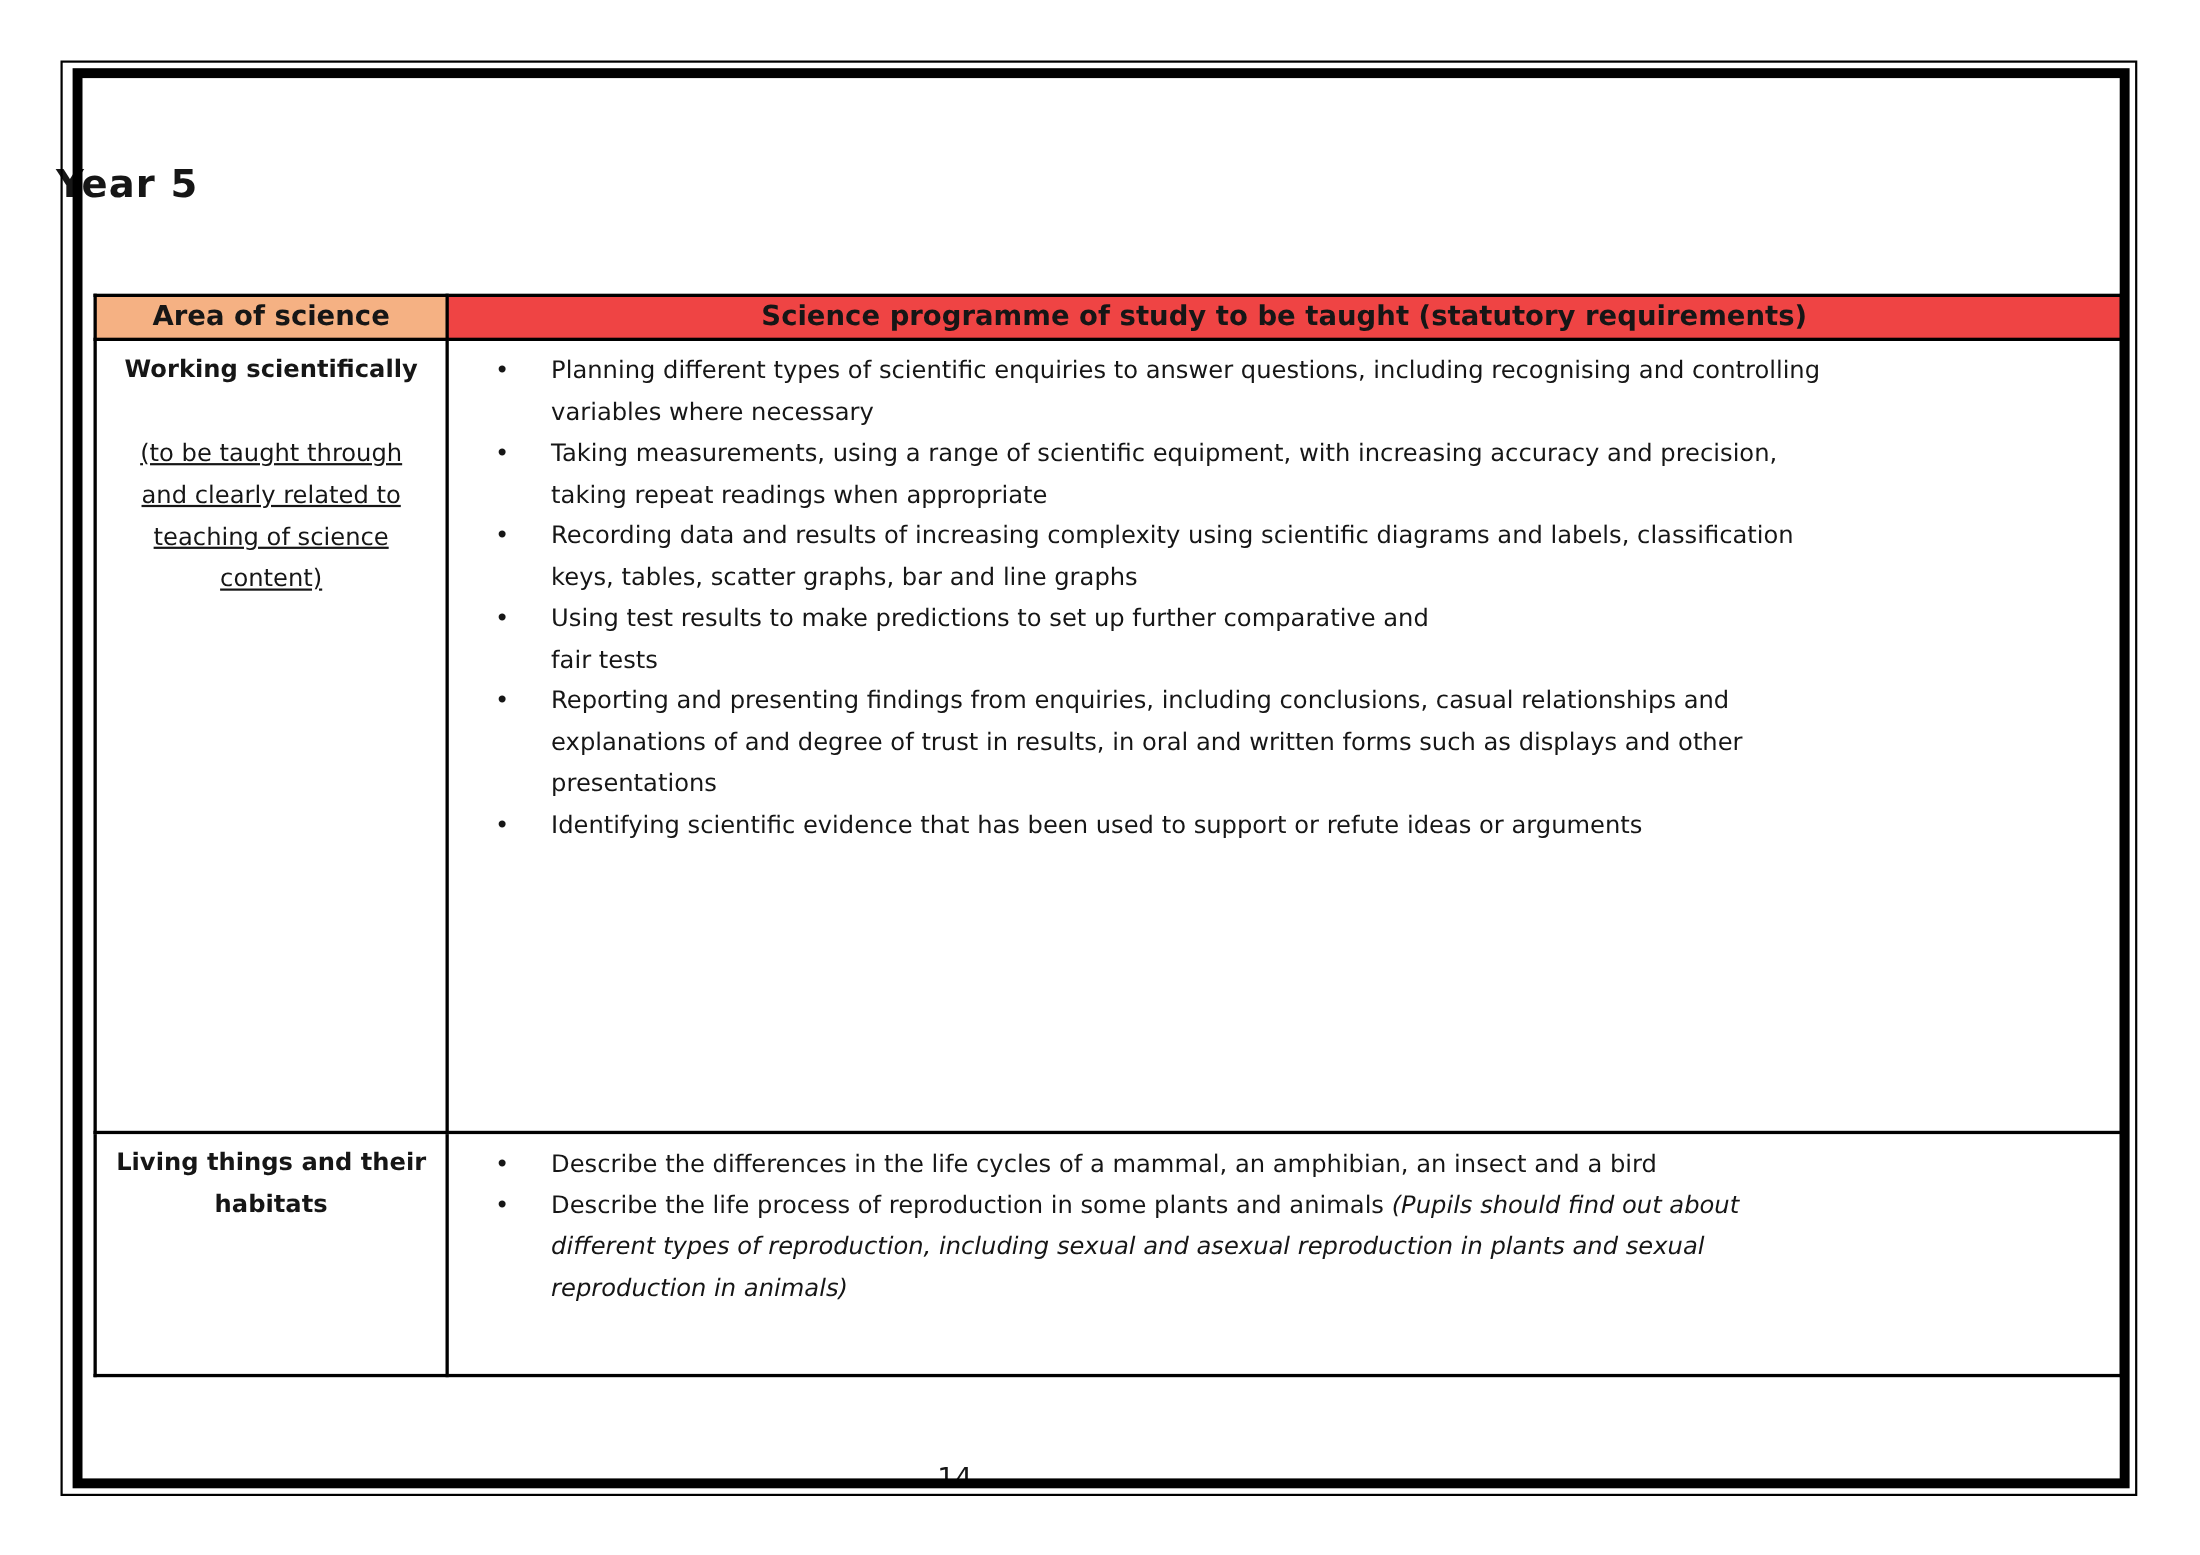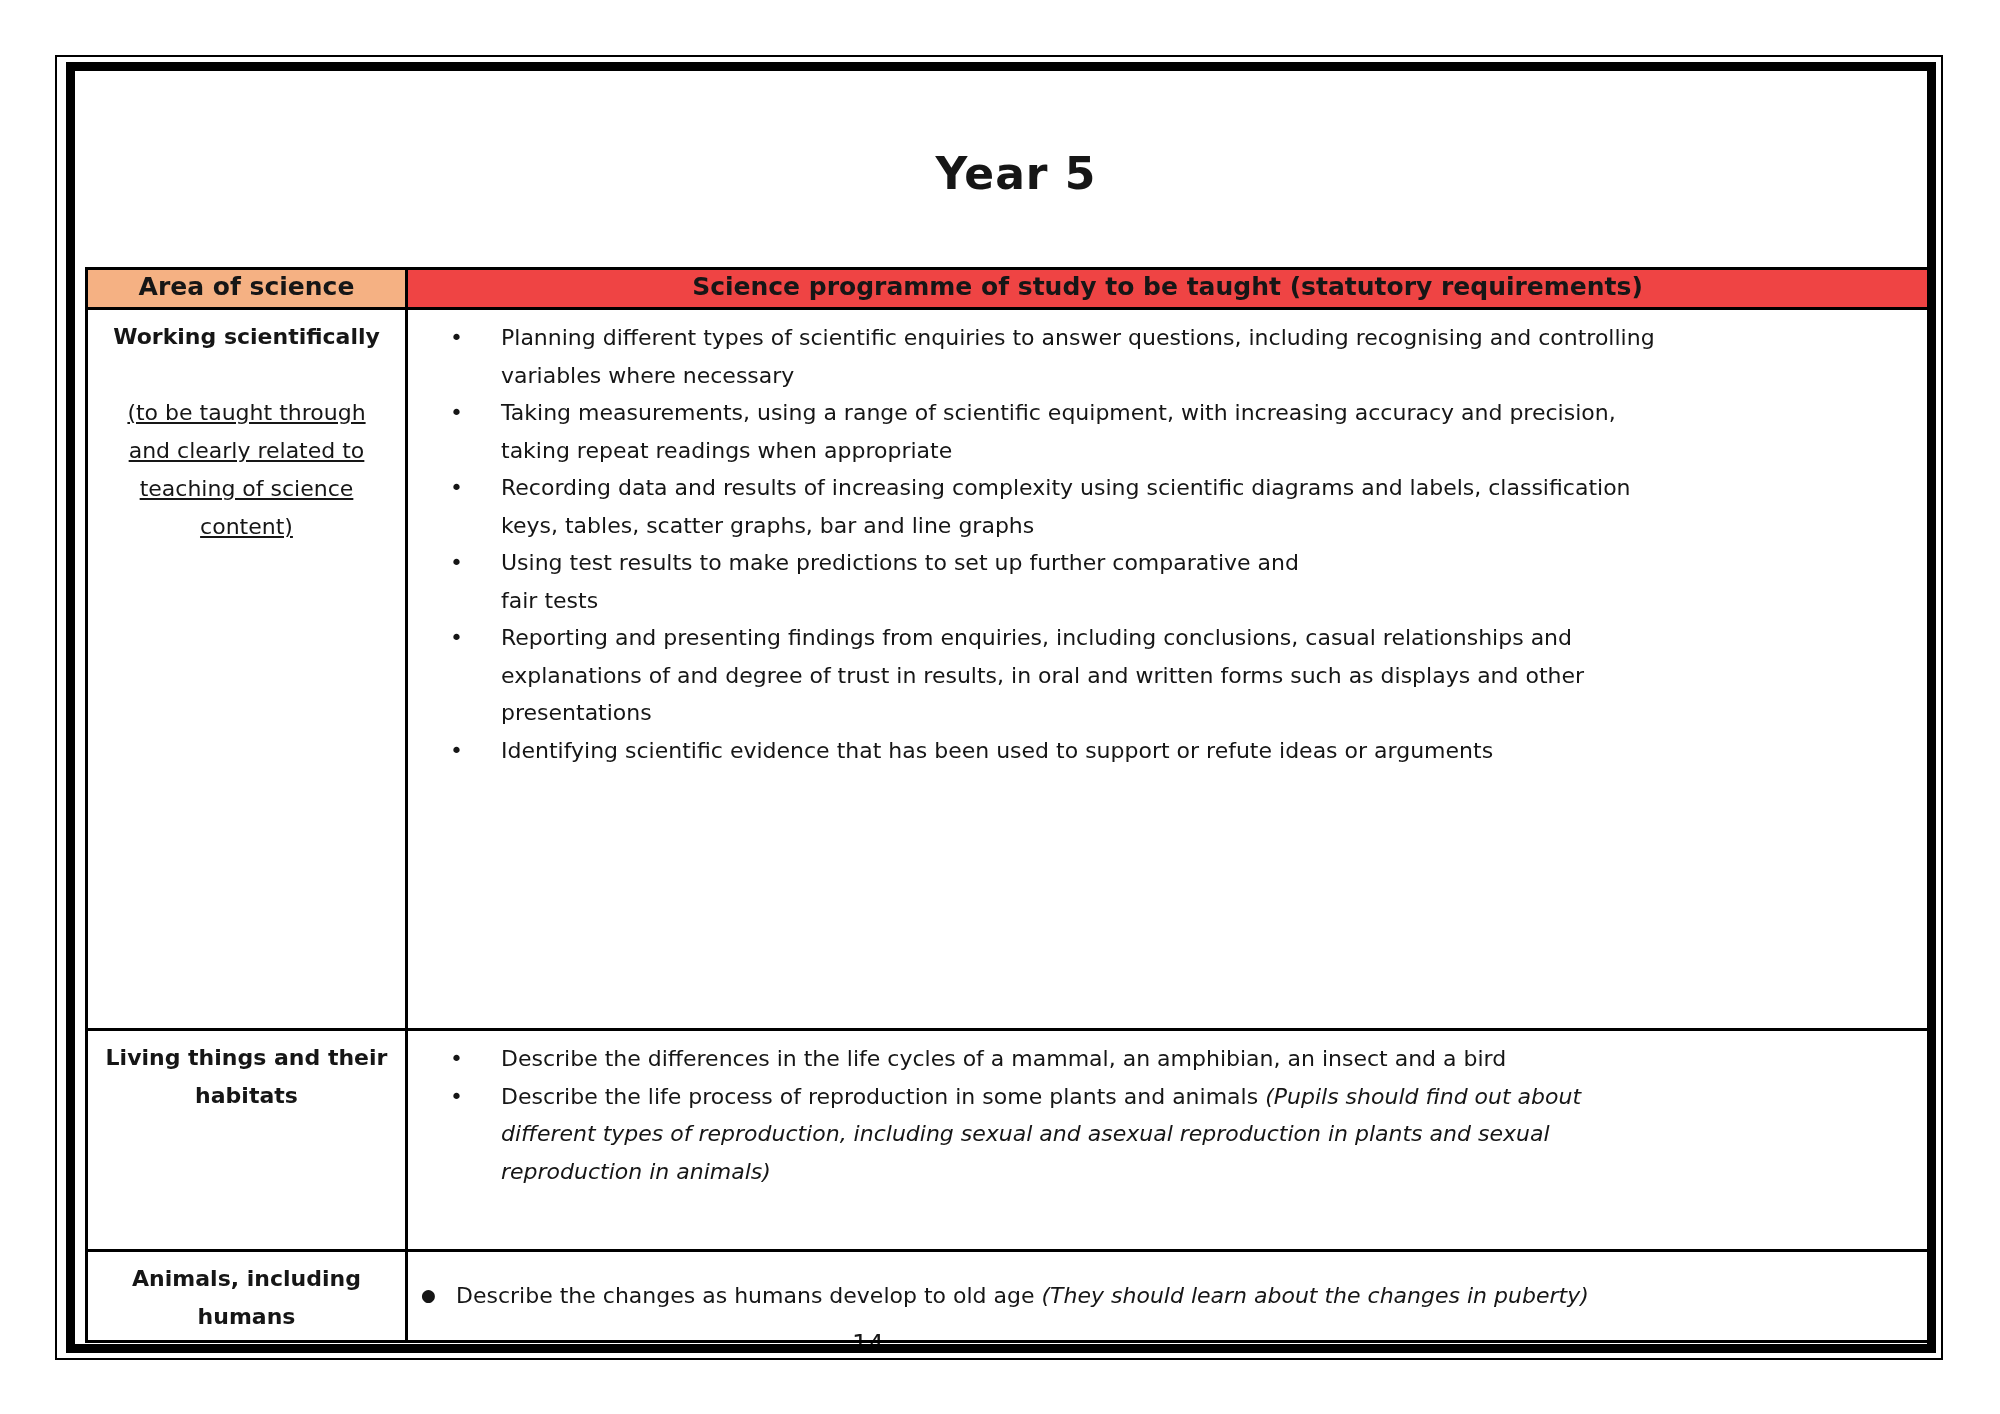--- a/index.html
+++ b/index.html
@@ -30,24 +30,24 @@
     left: 66px; top: 62px;
     width: 1870px; height: 1291px;
     border: 9px solid #000;
     box-sizing: border-box;
     z-index: 10;
     pointer-events: none;
   }
   
   .page-title {
     position: absolute;
-    left: 81px; top: 148px;
+    left: 51px; top: 148px;
     width: 1870px;
-    text-align: center;
-    font-size: 44px;
+    text-align: left;
+    font-size: 35px;
     font-weight: bold;
     letter-spacing: 1px;
     z-index: 2;
   }
   
   table.curriculum {
     position: absolute;
     left: 85px; top: 267px;
     width: 1845px;
     border-collapse: collapse;
@@ -176,27 +176,16 @@
       </td>
       <td class="content-cell">
         <ul>
           <li>Describe the differences in the life cycles of a mammal, an amphibian, an insect and a bird</li>
           <li><span>Describe the life process of reproduction in some plants and animals </span><span class="it">(Pupils should find out about
 different types of reproduction, including sexual and asexual reproduction in plants and sexual
 reproduction in animals)</span></li>
         </ul>
       </td>
     </tr>
-    <tr class="row-animals" style="height:76px;">
-      <td class="area-cell">
-        <div class="area-title">Animals, including
-humans</div>
-      </td>
-      <td class="content-cell">
-        <ul>
-          <li><span>Describe the changes as humans develop to old age </span><span class="it">(They should learn about the changes in puberty)</span></li>
-        </ul>
-      </td>
-    </tr>
   </tbody>
 </table>
 
 <div class="page-number">14</div>
 
 </body></html>

